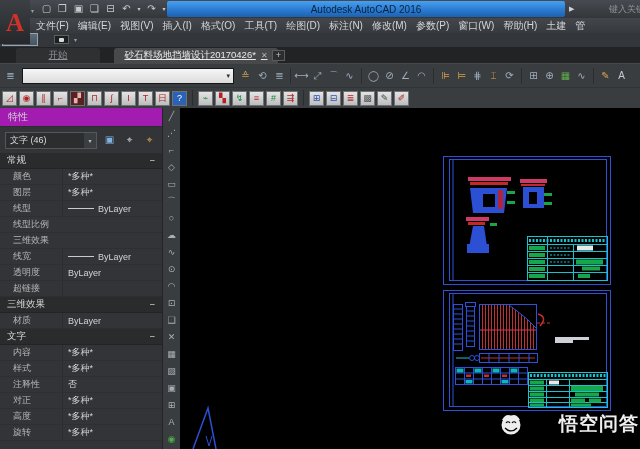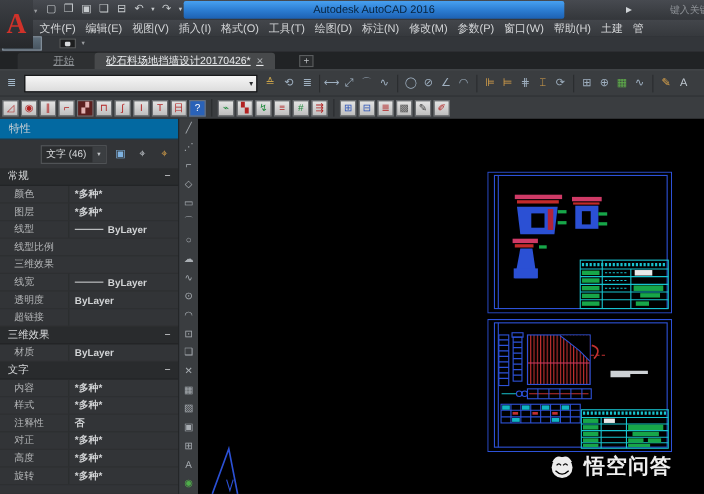--- a/index.html
+++ b/index.html
@@ -10,21 +10,21 @@
   .titlebar{position:absolute;left:0;top:0;width:640px;height:18px;
             background:linear-gradient(#474a50,#33363a);}
   .applogo{position:absolute;left:0;top:0;width:30px;height:44px;z-index:6;
            background:linear-gradient(#3c3f44,#26282b);display:flex;align-items:center;justify-content:center;}
   .applogo b{color:#d0322a;font-size:25px;font-weight:bold;line-height:1;
              font-family:"Liberation Serif",serif;transform:scaleY(1.05);}
   .logo-caret{position:absolute;left:31px;top:7px;font-size:6px;color:#9a9da0;z-index:6;}
   .qat{position:absolute;left:40px;top:1px;height:16px;display:flex;align-items:center;gap:3px;}
   .qat .ticon{font-size:10px;color:#c7cbce;width:13px;text-align:center;flex:none;}
   .qat .ticon.small{font-size:6px;width:6px;}
-  .titleblue{position:absolute;left:167px;top:1px;width:346px;height:16px;border-radius:2px;
+  .titleblue{position:absolute;left:167px;top:1px;width:398px;height:16px;border-radius:2px;
              background:linear-gradient(#47a0f0 0%,#2b7bd0 55%,#1d61b2 100%);
              display:flex;align-items:center;justify-content:center;gap:18px;}
   .titleblue span{font-size:10px;color:#07233e;white-space:nowrap;}
   .commarrow{position:absolute;left:569px;top:5px;font-size:7px;color:#d0d4d7;}
   .searchbox{position:absolute;left:609px;top:2px;width:58px;height:14px;color:#8d9196;
              font-size:9px;display:flex;align-items:center;white-space:nowrap;overflow:hidden;}
   
   .menubar{position:absolute;left:0;top:18px;width:640px;height:15px;box-sizing:border-box;
            background:linear-gradient(#43464b,#36393d);display:flex;align-items:center;
            padding-left:36px;gap:9px;overflow:hidden;}
@@ -36,21 +36,21 @@
               color:#eef1f3;font-size:9px;display:flex;align-items:center;justify-content:center;}
   .layout-icon{position:absolute;left:54px;top:2px;width:15px;height:9px;background:#1d1e1f;
                border:1px solid #5d5f61;box-sizing:border-box;display:flex;align-items:center;justify-content:center;}
   .layout-icon i{width:5px;height:4px;background:#d8dadc;border-radius:1px;}
   .layout-caret{position:absolute;left:74px;top:3px;font-size:6px;color:#9a9da0;}
   
   .tabsrow{position:absolute;left:0;top:47px;width:640px;height:16px;background:#212325;}
   .tab{position:absolute;top:1px;height:15px;display:flex;align-items:center;justify-content:center;
        font-size:9.5px;border-radius:3px 3px 0 0;white-space:nowrap;text-decoration:underline;}
   .tab.start{left:16px;width:84px;background:#2e3032;color:#8f9397;}
-  .tab.active{left:86px;width:164px;background:#47494b;color:#e8eaec;gap:5px;}
+  .tab.active{left:114px;width:164px;background:#47494b;color:#e8eaec;gap:5px;}
   .tab-close{font-size:8px;color:#b0b3b6;}
   .newtab{position:absolute;left:272px;top:3px;width:13px;height:11px;box-sizing:border-box;
           background:#2b2d2f;border:1px solid #5a5c5e;color:#c2c5c8;font-size:9px;
           line-height:9px;text-align:center;}
   
   .row3{position:absolute;left:0;top:63px;width:640px;height:24px;box-sizing:border-box;
         background:#3a3d40;border-top:1px solid #46494c;display:flex;align-items:center;
         padding-left:3px;overflow:hidden;}
   .ticon{width:15px;text-align:center;font-size:10px;color:#9fb0c0;flex:none;line-height:14px;}
   .tsep{width:1px;height:16px;background:#2a2c2e;margin:0 3px;flex:none;}
@@ -60,49 +60,49 @@
   .combo .caret{color:#2a2c2e;font-size:7px;margin-right:3px;}
   .row4{position:absolute;left:0;top:87px;width:640px;height:21px;box-sizing:border-box;
         background:#3a3d40;border-top:1px solid #313437;display:flex;align-items:center;
         padding-left:2px;gap:2px;overflow:hidden;}
   .picon{width:15px;height:15px;box-sizing:border-box;flex:none;text-align:center;
          background:linear-gradient(#e4e4e4,#bdbdbd);border:1px solid #6f7275;
          font-size:9px;line-height:13px;color:#b22222;}
   
   .palette{position:absolute;left:0;top:108px;width:163px;height:341px;background:#323437;
            border-right:1px solid #222426;box-sizing:border-box;overflow:hidden;}
-  .palette-title{height:18px;background:#0369a1;color:#d2d4d6;font-size:10px;display:flex;
+  .palette-title{height:18px;background:#a21caf;color:#d2d4d6;font-size:10px;display:flex;
                  align-items:center;padding-left:8px;border-bottom:1px solid #2a2c2e;}
-  .selector-row{height:26px;display:flex;align-items:center;padding:0 5px;gap:5px;margin-left:32px;}
+  .selector-row{height:26px;display:flex;align-items:center;padding:0 5px;gap:5px;}
   .selector{width:92px;height:17px;box-sizing:border-box;background:#2b2d2f;
             border:1px solid #55585b;color:#d8dadc;font-size:9px;display:flex;
             align-items:center;justify-content:space-between;padding-left:4px;}
   .selector .caret{width:12px;height:100%;background:#3b3e41;display:flex;align-items:center;
                    justify-content:center;font-size:6px;color:#c0c3c6;}
   .hicon{width:15px;text-align:center;font-size:10px;color:#9fc0de;flex:none;}
   .prop-section{height:16px;box-sizing:border-box;background:#292b2d;color:#d6d8da;font-size:9.5px;
                 display:flex;align-items:center;justify-content:space-between;padding:0 7px;
                 border-bottom:1px solid #222426;}
   .prop-row{height:16px;box-sizing:border-box;display:flex;font-size:9px;border-bottom:1px solid #2d2f31;}
   .plabel{width:62px;box-sizing:border-box;padding-left:13px;color:#b4b6b8;display:flex;align-items:center;}
   .pvalue{flex:1;border-left:1px solid #2b2d2f;color:#d2d4d6;display:flex;align-items:center;
-          padding-left:5px;gap:4px;font-weight:bold;}
+          padding-left:5px;gap:4px;}
   .pvalue.muted{color:#7e8184;}
   .lineswatch{display:inline-block;width:26px;height:0;border-top:1px solid #c8cacc;}
   
   .drawbar{position:absolute;left:163px;top:108px;width:17px;height:341px;background:#3a3d40;
            box-sizing:border-box;display:flex;flex-direction:column;align-items:center;
            padding-top:2px;gap:4px;overflow:hidden;}
   .drawbar .ticon{font-size:9px;width:15px;height:13px;line-height:13px;color:#a9aeb3;}
   
   .canvas{position:absolute;left:180px;top:108px;width:460px;height:341px;background:#000;overflow:hidden;}
   .sheet{position:absolute;}
   .watermark{position:absolute;left:318px;top:303px;display:flex;align-items:center;gap:7px;}
   .wm-text{font-size:19px;color:#efefef;letter-spacing:1px;font-weight:bold;
-           text-shadow:0 0 2px rgba(0,0,0,.6);}
+           text-shadow:0 0 2px rgba(0,0,0,.6);margin-left:28px;}
 </style>
 </head>
 <body>
 
 <div id="app">
 
   <div class="titlebar">
     <div class="qat">
         <span class="ticon">▢</span>
         <span class="ticon">❒</span>

